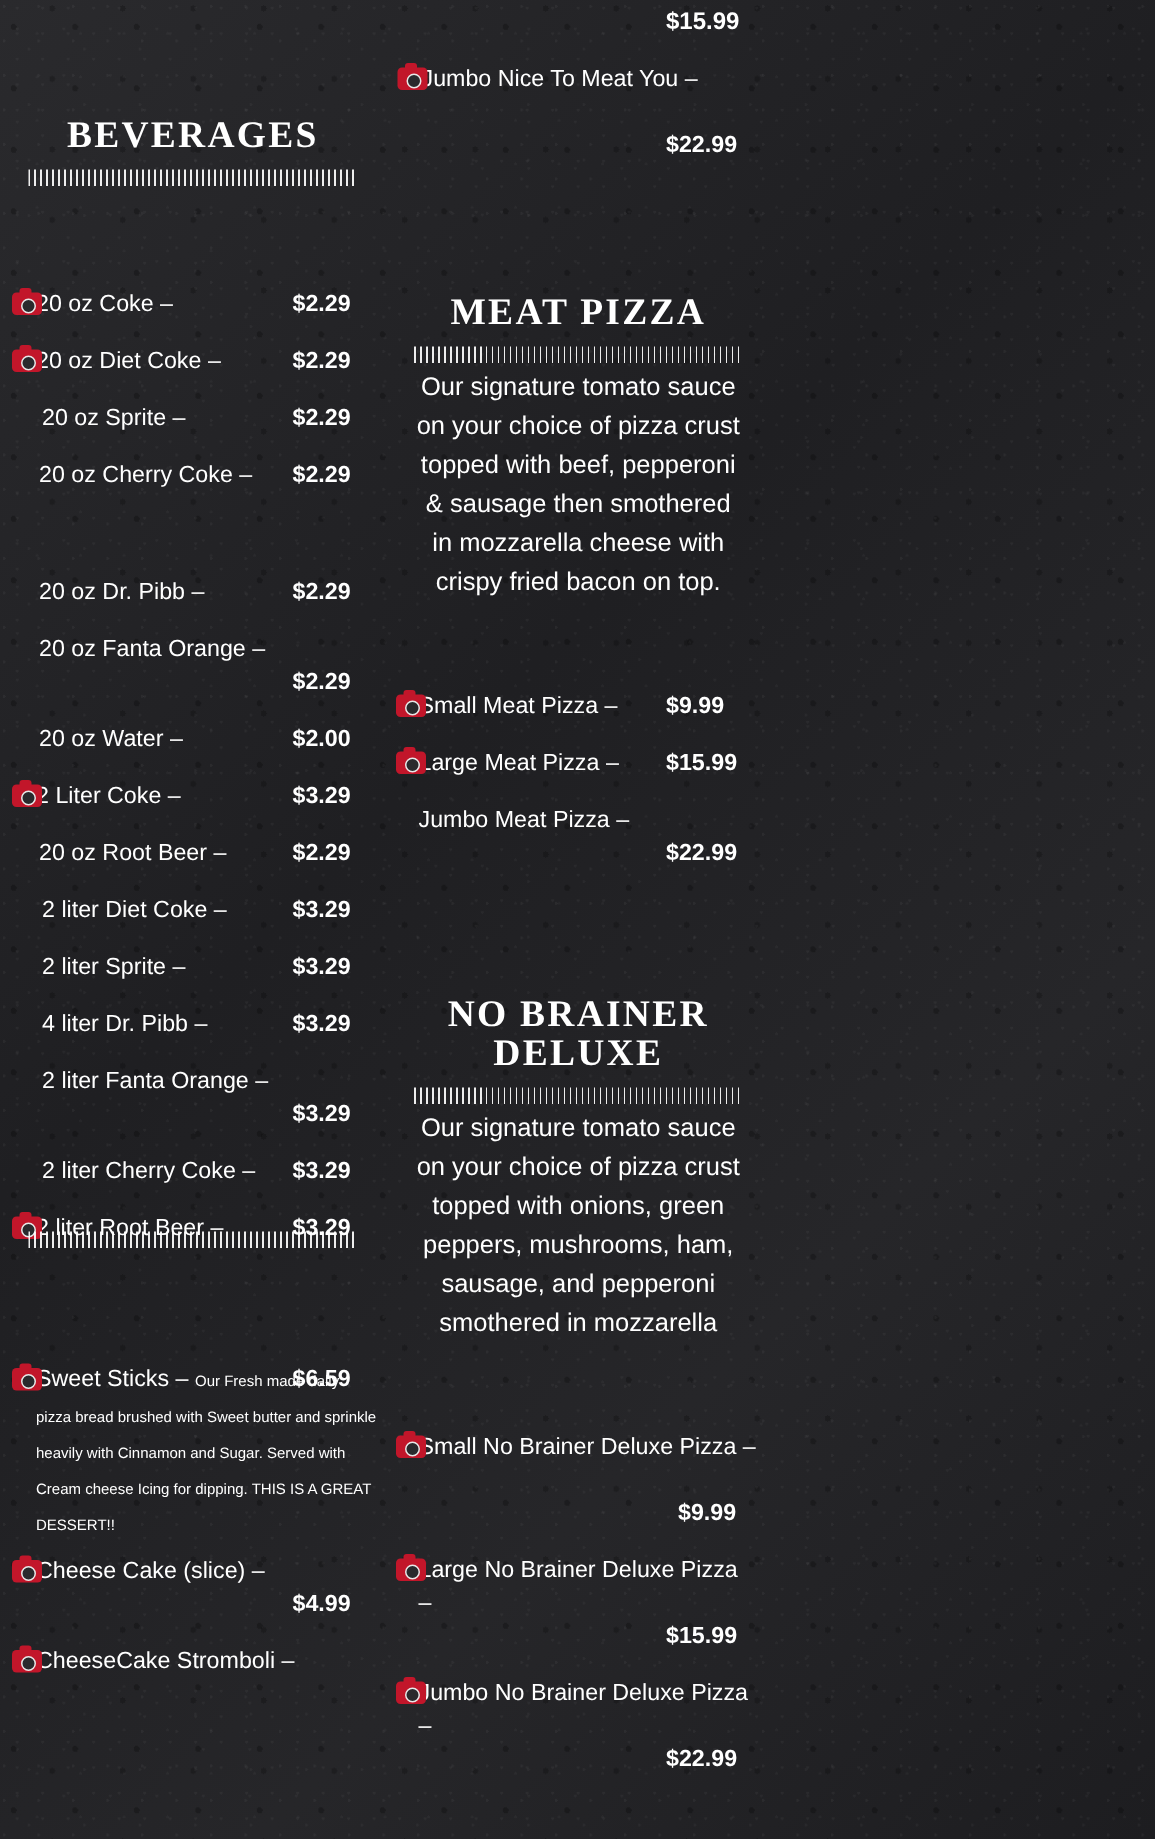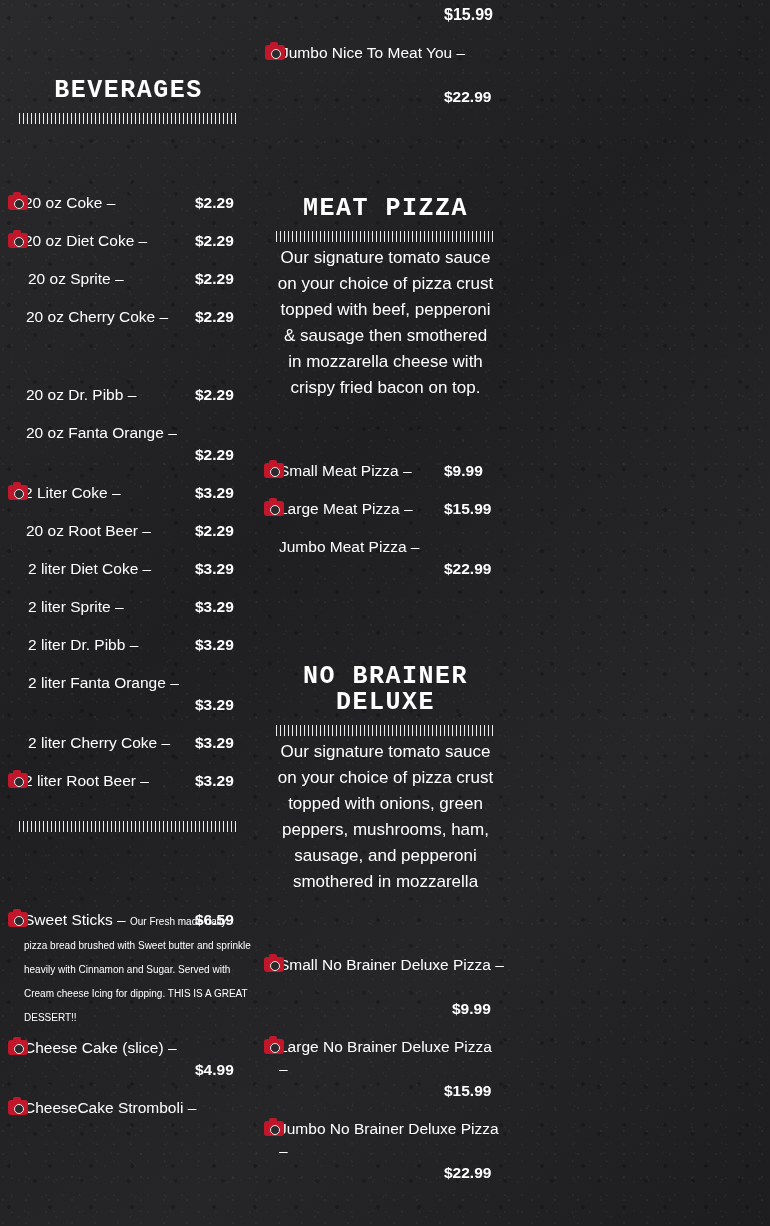--- a/index.html
+++ b/index.html
@@ -37,21 +37,21 @@
   .col {
     position: absolute;
     top: 0;
   }
   .col-left { left: 0; width: 257px; }
   .col-mid  { left: 257px; width: 257px; }
 
   
   .section-head {
     text-align: center;
-    font-family: Liberation Mono, monospace;
+    font-family: Liberation Serif, serif;
     font-weight: bold;
     font-size: 25px;
     letter-spacing: 1.5px;
     color: #ffffff;
     text-transform: uppercase;
     line-height: 26px;
     padding: 0 6px;
   }
   .head-rule {
     height: 11px;
@@ -175,20 +175,25 @@
         <span class="dash">–</span>
         <span class="price" style="position:absolute;left:195px;">$2.29</span>
       </div>
 
       <div class="item" style="height:58px; padding-left:26px;">
         <span class="item-title">20 oz Fanta Orange</span>
         <span class="dash">–</span>
         <span class="price" style="position:absolute;left:195px;top:22px;">$2.29</span>
       </div>
 
+      <div class="item" style="height:36px; padding-left:26px;">
+        <span class="item-title">20 oz Water</span>
+        <span class="dash">–</span>
+        <span class="price" style="position:absolute;left:195px;">$2.00</span>
+      </div>
 
       <div class="item" style="height:36px;">
         <span class="cam-icon"></span>
         <span class="item-title">2 Liter Coke</span>
         <span class="dash">–</span>
         <span class="price" style="position:absolute;left:195px;">$3.29</span>
       </div>
 
       <div class="item" style="height:36px; padding-left:26px;">
         <span class="item-title">20 oz Root Beer</span>
@@ -202,21 +207,21 @@
         <span class="price" style="position:absolute;left:195px;">$3.29</span>
       </div>
 
       <div class="item" style="height:36px; padding-left:28px;">
         <span class="item-title">2 liter Sprite</span>
         <span class="dash">–</span>
         <span class="price" style="position:absolute;left:195px;">$3.29</span>
       </div>
 
       <div class="item" style="height:36px; padding-left:28px;">
-        <span class="item-title">2 liter Dr. Pibb</span>
+        <span class="item-title">4 liter Dr. Pibb</span>
         <span class="dash">–</span>
         <span class="price" style="position:absolute;left:195px;">$3.29</span>
       </div>
 
       <div class="item" style="height:58px; padding-left:28px;">
         <span class="item-title">2 liter Fanta Orange</span>
         <span class="dash">–</span>
         <span class="price" style="position:absolute;left:195px;top:22px;">$3.29</span>
       </div>
 

